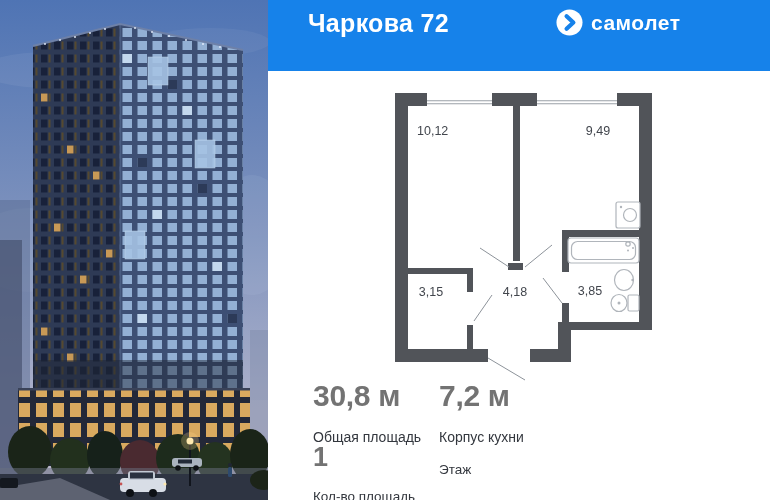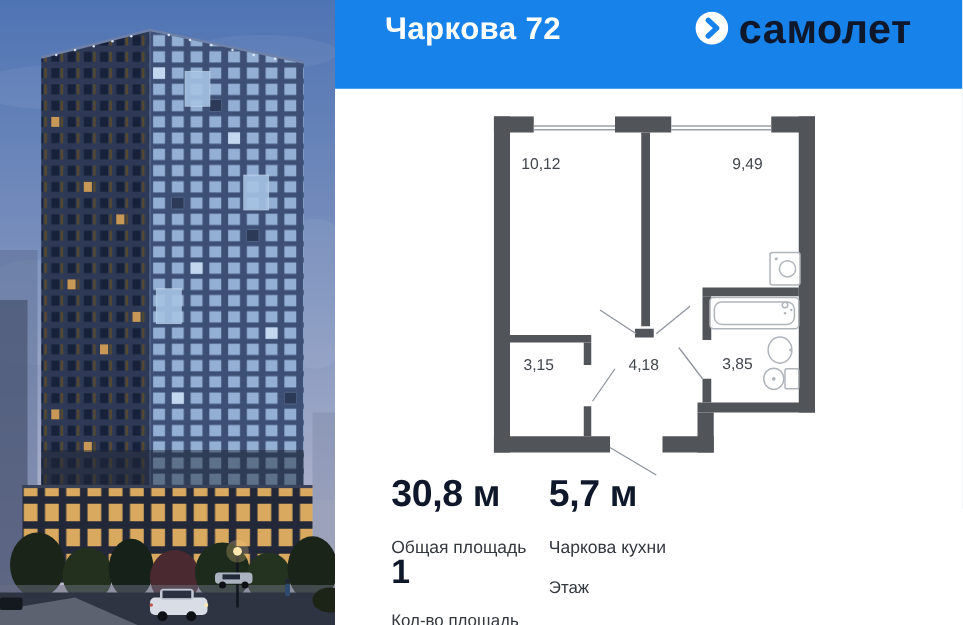--- a/index.html
+++ b/index.html
@@ -9,27 +9,27 @@
   }
   .photo{position:absolute;left:0;top:0;width:268px;height:500px;}
   .panel{position:absolute;left:268px;top:0;width:502px;height:500px;background:#ffffff;}
   .hdr{position:absolute;left:0;top:0;width:502px;height:71px;background:#1682ea;}
   .hdr-title{
     position:absolute;left:40px;top:9px;font-size:25px;font-weight:700;color:#fff;
     letter-spacing:.3px;white-space:nowrap;
   }
   .brand{position:absolute;left:288px;top:9px;display:flex;align-items:center;gap:8px;}
   .brand-mark{width:27px;height:27px;display:block;}
-  .brand-name{font-size:33px;font-weight:700;color:#0f172a;letter-spacing:.5px;line-height:27px;}
+  .brand-name{font-size:21px;font-weight:700;color:#ffffff;letter-spacing:.5px;line-height:27px;}
   .plan{position:absolute;left:127px;top:93px;width:307px;height:292px;}
   .plan-label{font-family:"Liberation Sans",sans-serif;font-size:12.5px;fill:#42464d;}
   .stats-row{position:absolute;left:45px;display:grid;grid-template-columns:126px 126px 160px;}
   .r1{top:381px;}
   .r2{top:444px;}
-  .stat-value{font-weight:700;color:#0f172a;line-height:1;white-space:nowrap;}
+  .stat-value{font-weight:700;color:#737373;line-height:1;white-space:nowrap;}
   .r1 .stat-value{font-size:30px;letter-spacing:-0.3px;}
   .r2 .stat-value{font-size:27px;}
   .stat-label{font-size:14px;color:#33373e;margin-top:18px;white-space:nowrap;}
   .r2 .stat-label{font-size:13.5px;}
 </style>
 </head>
 <body>
 
 <div class="stage">
 
@@ -256,22 +256,22 @@
         <text class="plan-label" x="195" y="202" text-anchor="middle">3,85</text>
       </svg>
     </div>
 
     <div class="stats-row r1">
       <div>
         <div class="stat-value">30,8 м</div>
         <div class="stat-label">Общая площадь</div>
       </div>
       <div>
-        <div class="stat-value">5,7 м</div>
-        <div class="stat-label">Чаркова кухни</div>
+        <div class="stat-value">7,2 м</div>
+        <div class="stat-label">Корпус кухни</div>
       </div>
     </div>
 
     <div class="stats-row r2">
       <div>
         <div class="stat-value">1</div>
         <div class="stat-label">Кол-во площадь</div>
       </div>
       <div>
         <div class="stat-label">Этаж</div>

